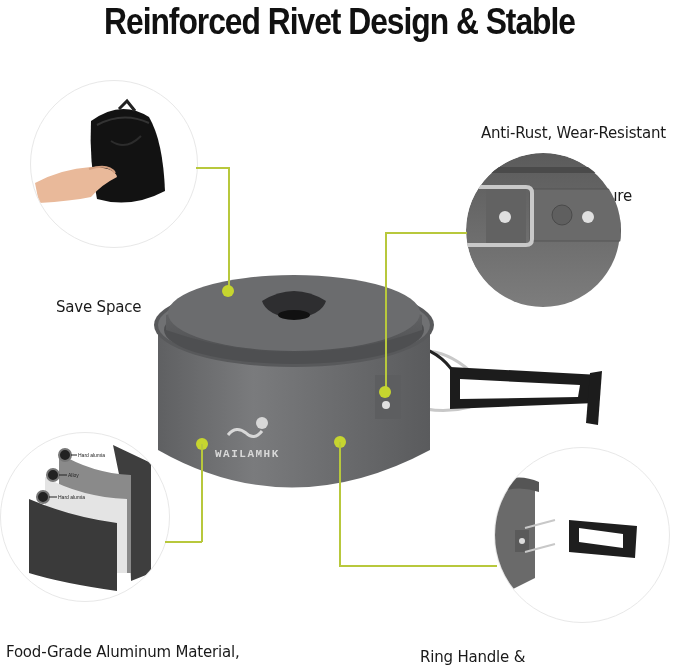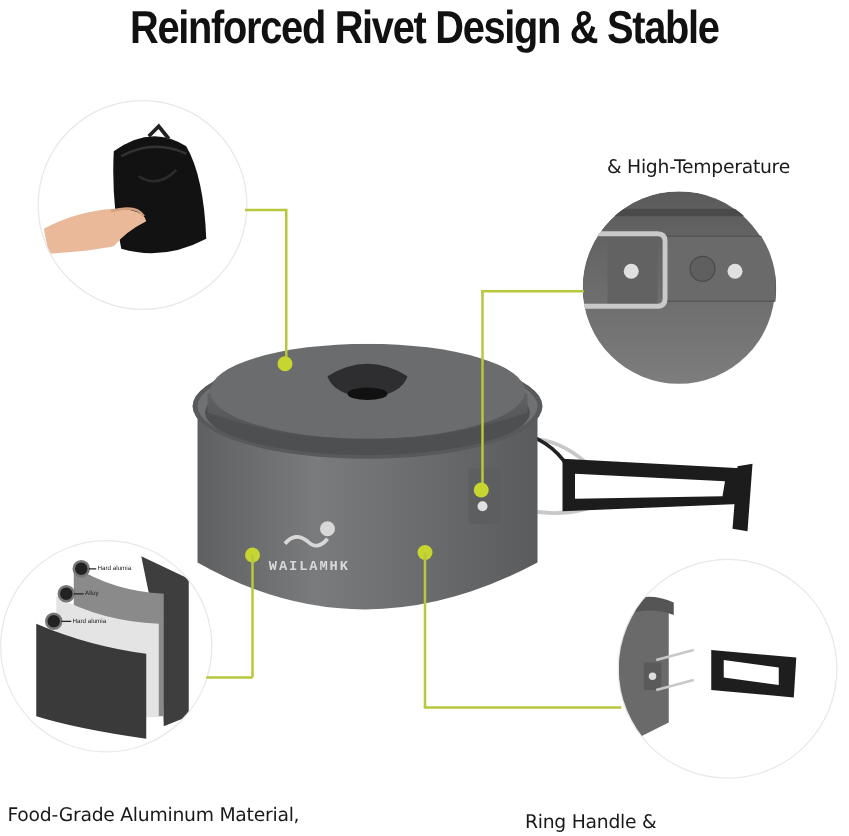--- a/index.html
+++ b/index.html
@@ -21,23 +21,25 @@
   <svg width="166" height="166" viewBox="0 0 166 166">
     <path d="M60 40 Q90 18 118 36 Q132 60 134 110 Q100 128 66 118 Q58 80 60 40Z" fill="#121212"></path>
     <path d="M66 44 Q92 30 118 42" stroke="#333" stroke-width="2" fill="none"></path>
     <path d="M88 28 L96 20 L104 30" stroke="#222" stroke-width="3" fill="none"></path>
     <path d="M80 60 Q95 70 110 55" stroke="#2c2c2c" stroke-width="2" fill="none"></path>
     <path d="M4 102 Q30 88 60 86 Q84 86 86 96 Q70 104 60 116 Q40 120 8 122Z" fill="#e9b99a"></path>
     <path d="M58 88 Q78 82 84 92" stroke="#d49f80" stroke-width="2" fill="none"></path>
   </svg>
 </div>
 <div class="abs cap" style="left:56px;top:255px;">
+  <div>Save Space</div>
 </div>
 
 <div class="abs cap" style="left:481px;top:81px;">
+  <div>Anti-Rust, Wear-Resistant</div>
   <div> &amp; High-Temperature</div>
   <div>Resistant</div>
 </div>
 
 <div class="abs circle" style="left:466px;top:153px;width:155px;height:155px;border:none;">
   <svg width="155" height="155" viewBox="0 0 155 155">
     <defs>
       <linearGradient id="rg" x1="0" y1="0" x2="0" y2="1">
         <stop offset="0" stop-color="#5b5b5b"></stop>
           <stop offset="1" stop-color="#7d7d7d"></stop>

